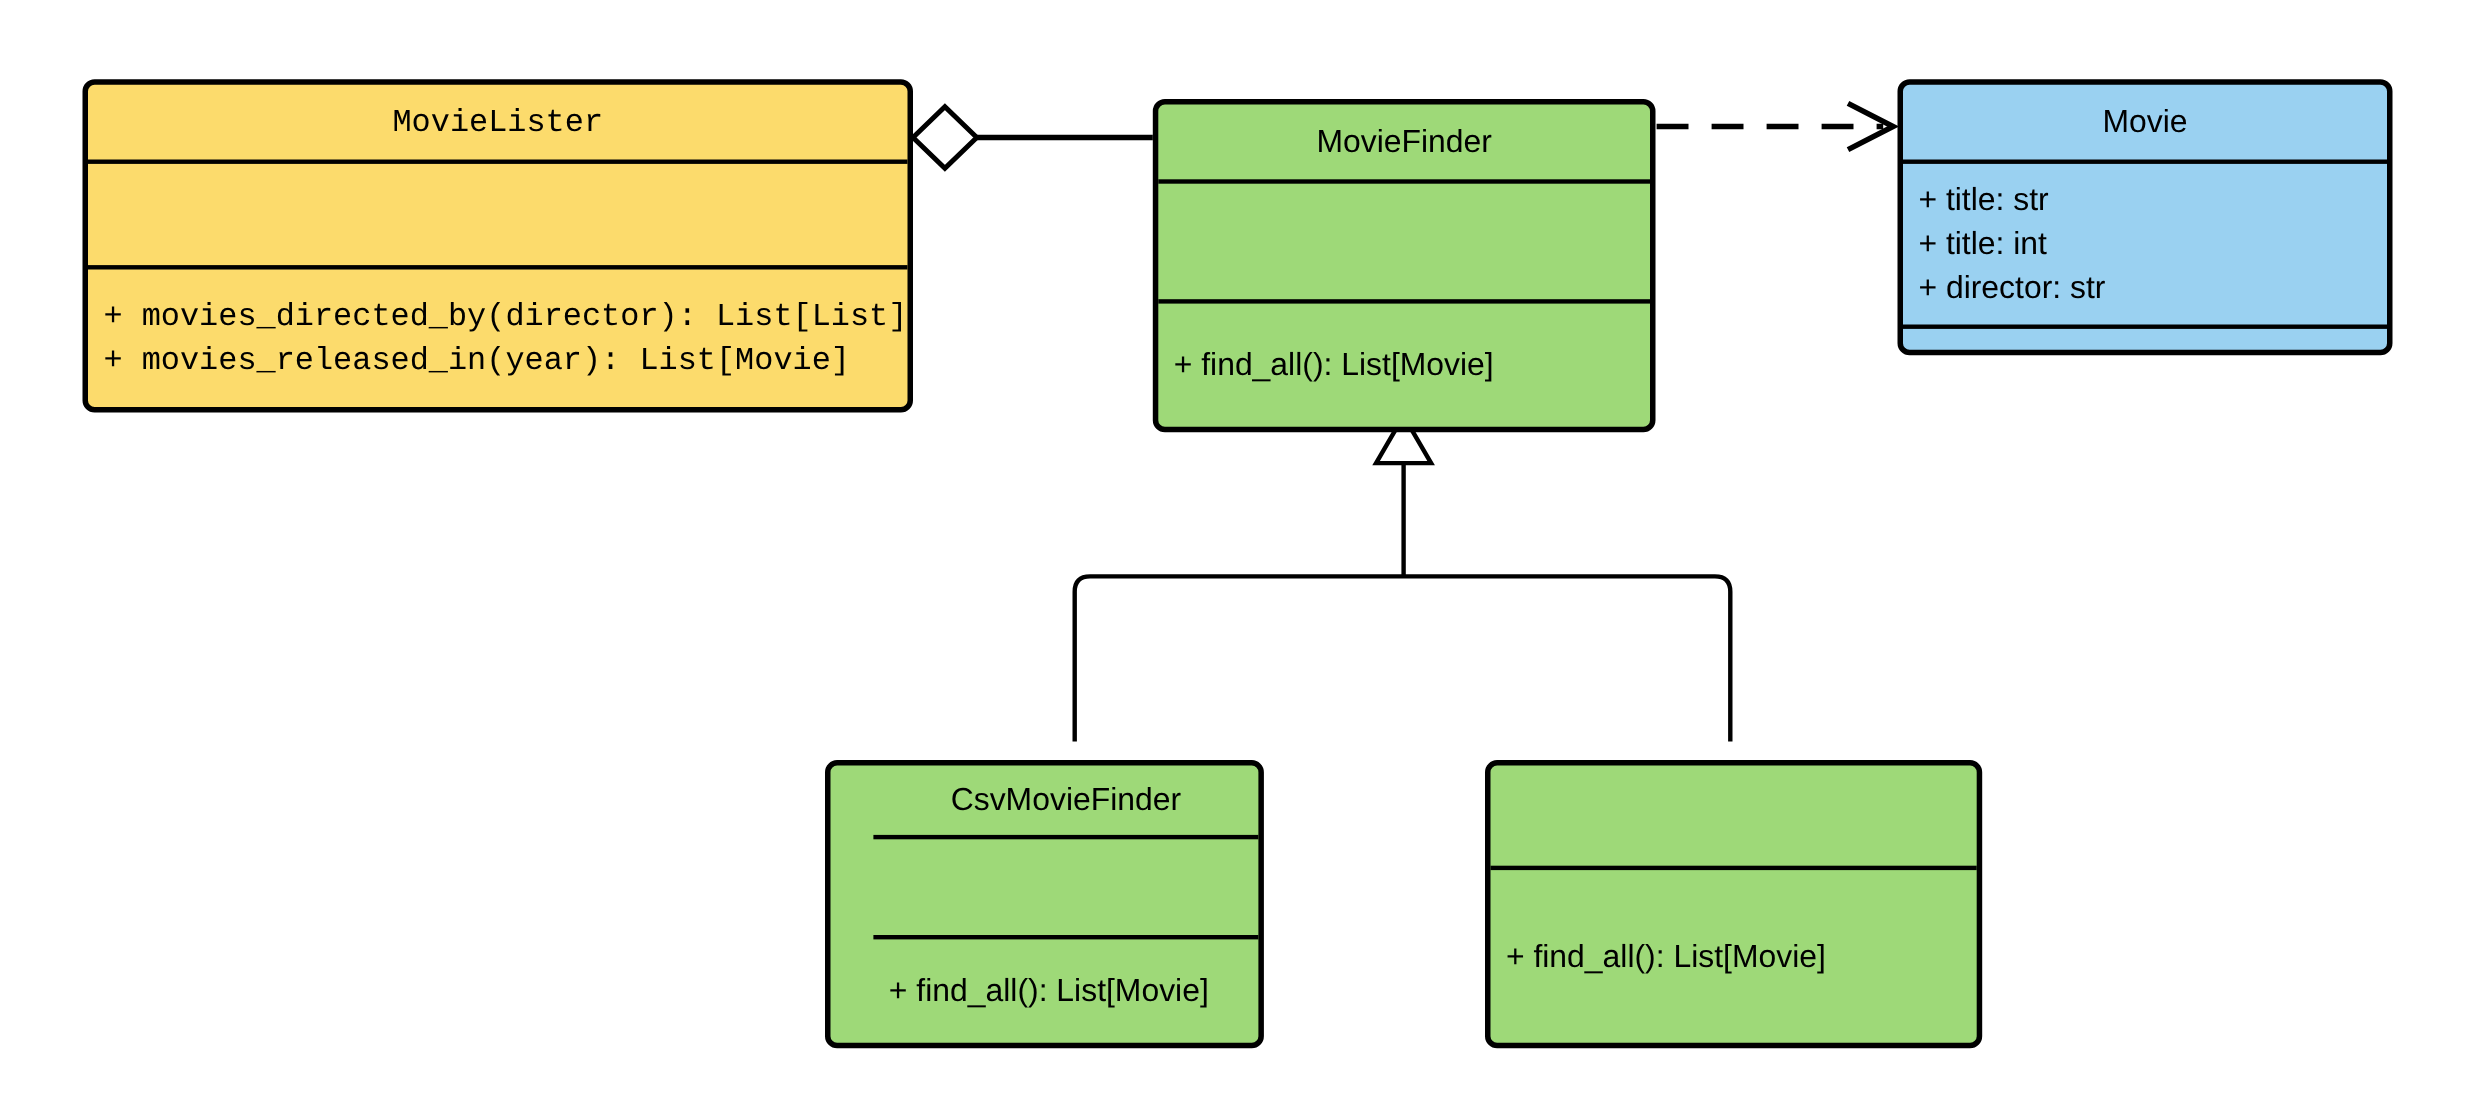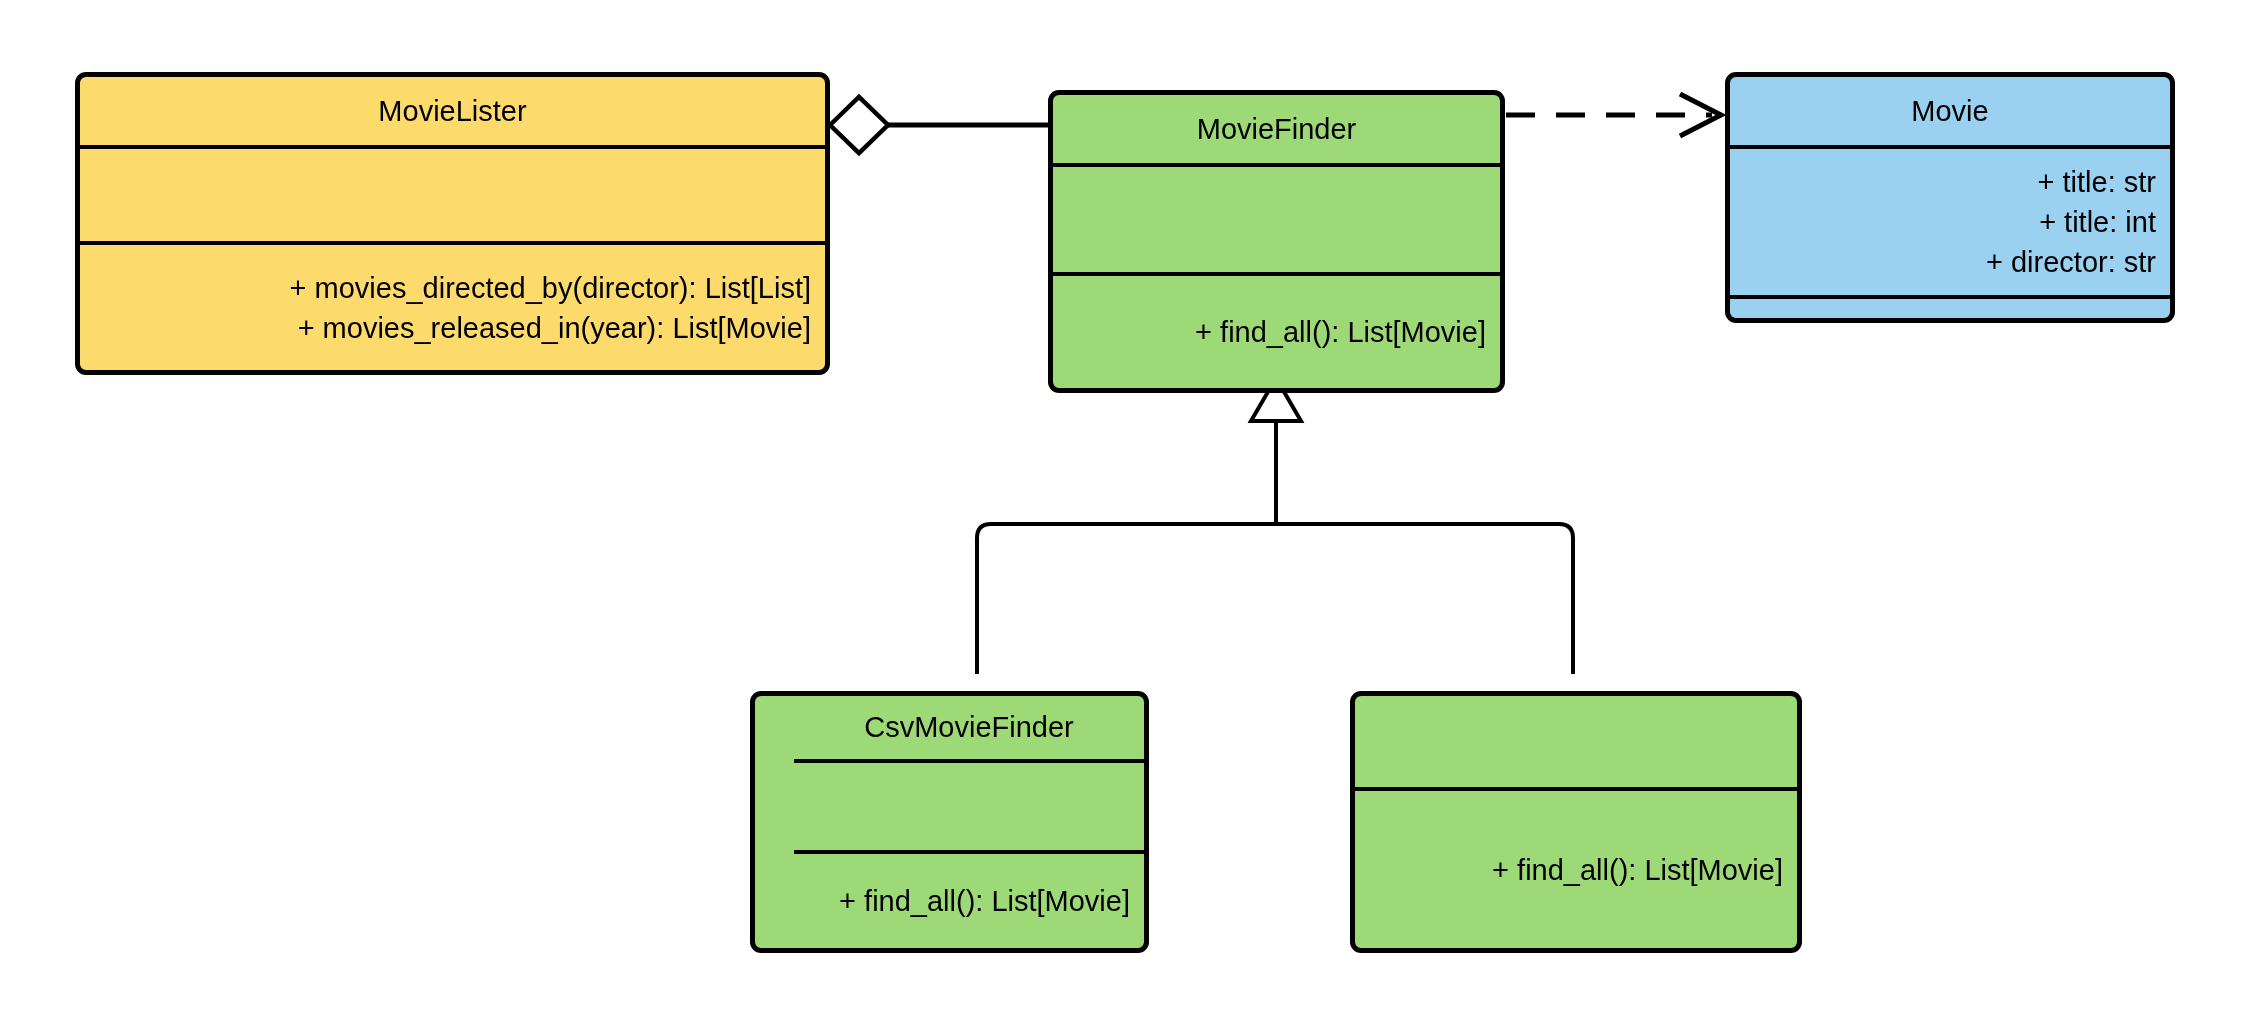--- a/index.html
+++ b/index.html
@@ -22,21 +22,21 @@
   .hollow-fill  { fill: var(--hollow, #fff); }
 
   .uml-class {
     position: absolute;
     box-sizing: border-box;
     border: 5px solid var(--stroke, #000);
     border-radius: 11px;
     display: flex;
     flex-direction: column;
   }
-  .fill-yellow { background: var(--yellow, #fcdb6c); }
+  .fill-yellow { background: var(--yellow, #fcdb6c); font-family: Liberation Mono, monospace; }
   .fill-green  { background: var(--green,  #9ed978); margin-top: 18px; }
   .fill-blue   { background: var(--blue,   #9ad1f1); }
 
   .compartment { box-sizing: border-box; flex: 0 0 auto; }
   .compartment + .compartment { border-top: 4px solid var(--stroke, #000); }
 
   .c-title {
     display: flex;
     align-items: center;
     justify-content: center;
@@ -45,21 +45,20 @@
   }
   .c-members {
     display: flex;
     flex-direction: column;
     justify-content: center;
     padding: 0 14px;
     font-size: 29px;
     line-height: 40px;
     white-space: nowrap;
     overflow: hidden;
-    align-items: flex-end;
   }
   .c-flex { flex: 1 1 auto; }
 </style>
 </head>
 <body>
 
 <div class="canvas">
 
   <svg class="edges" viewBox="0 0 2250 1011">
 

